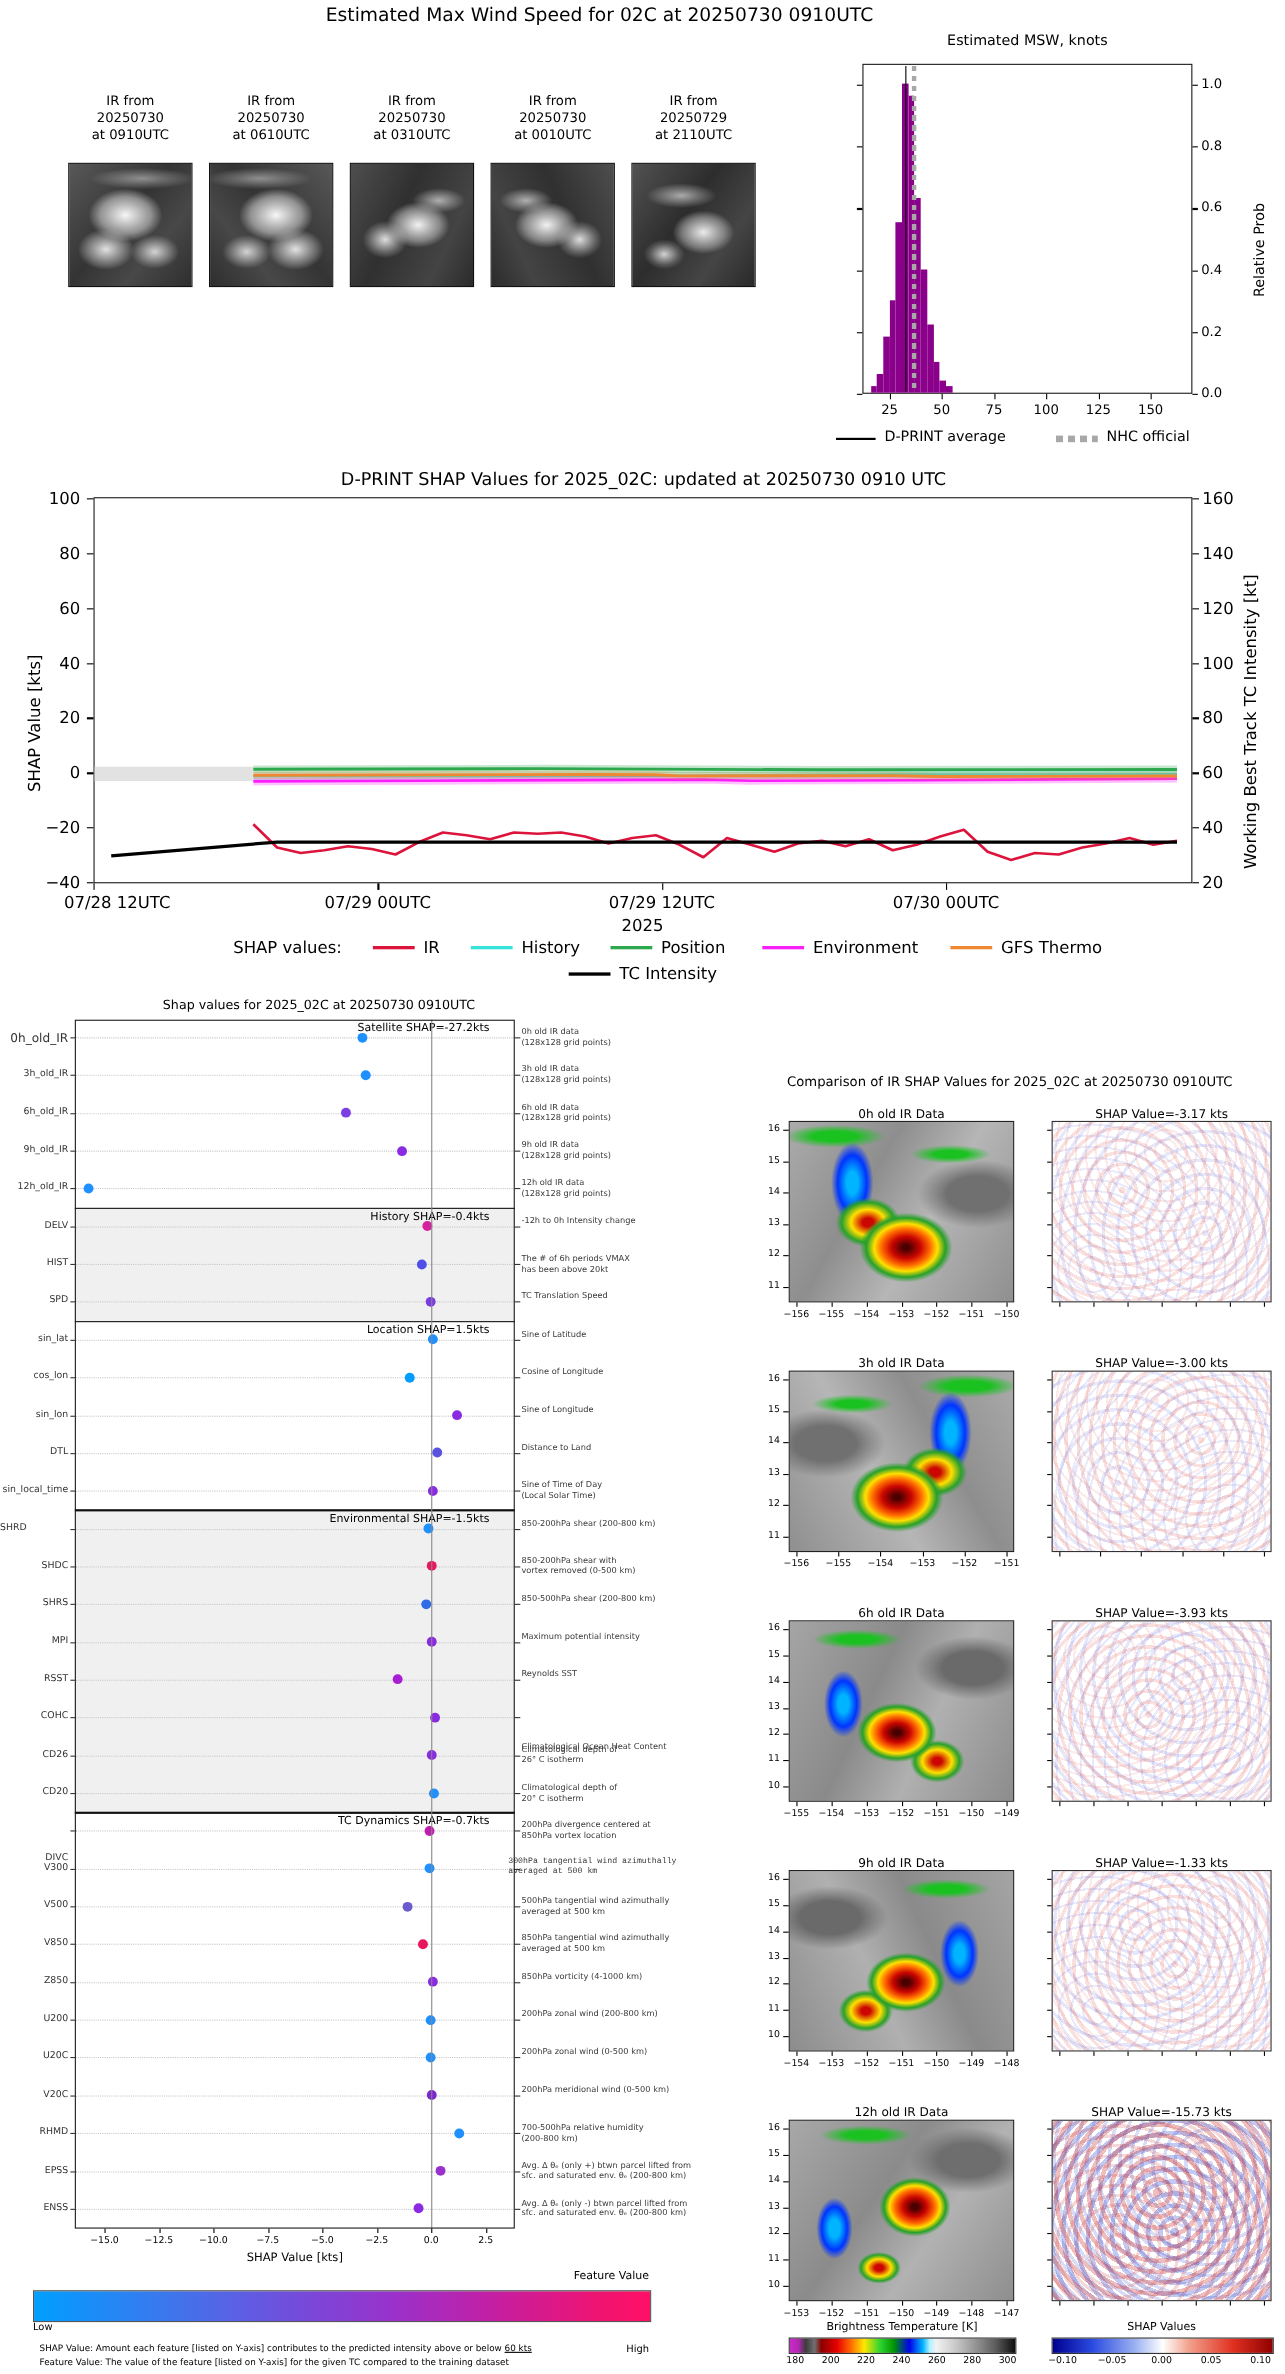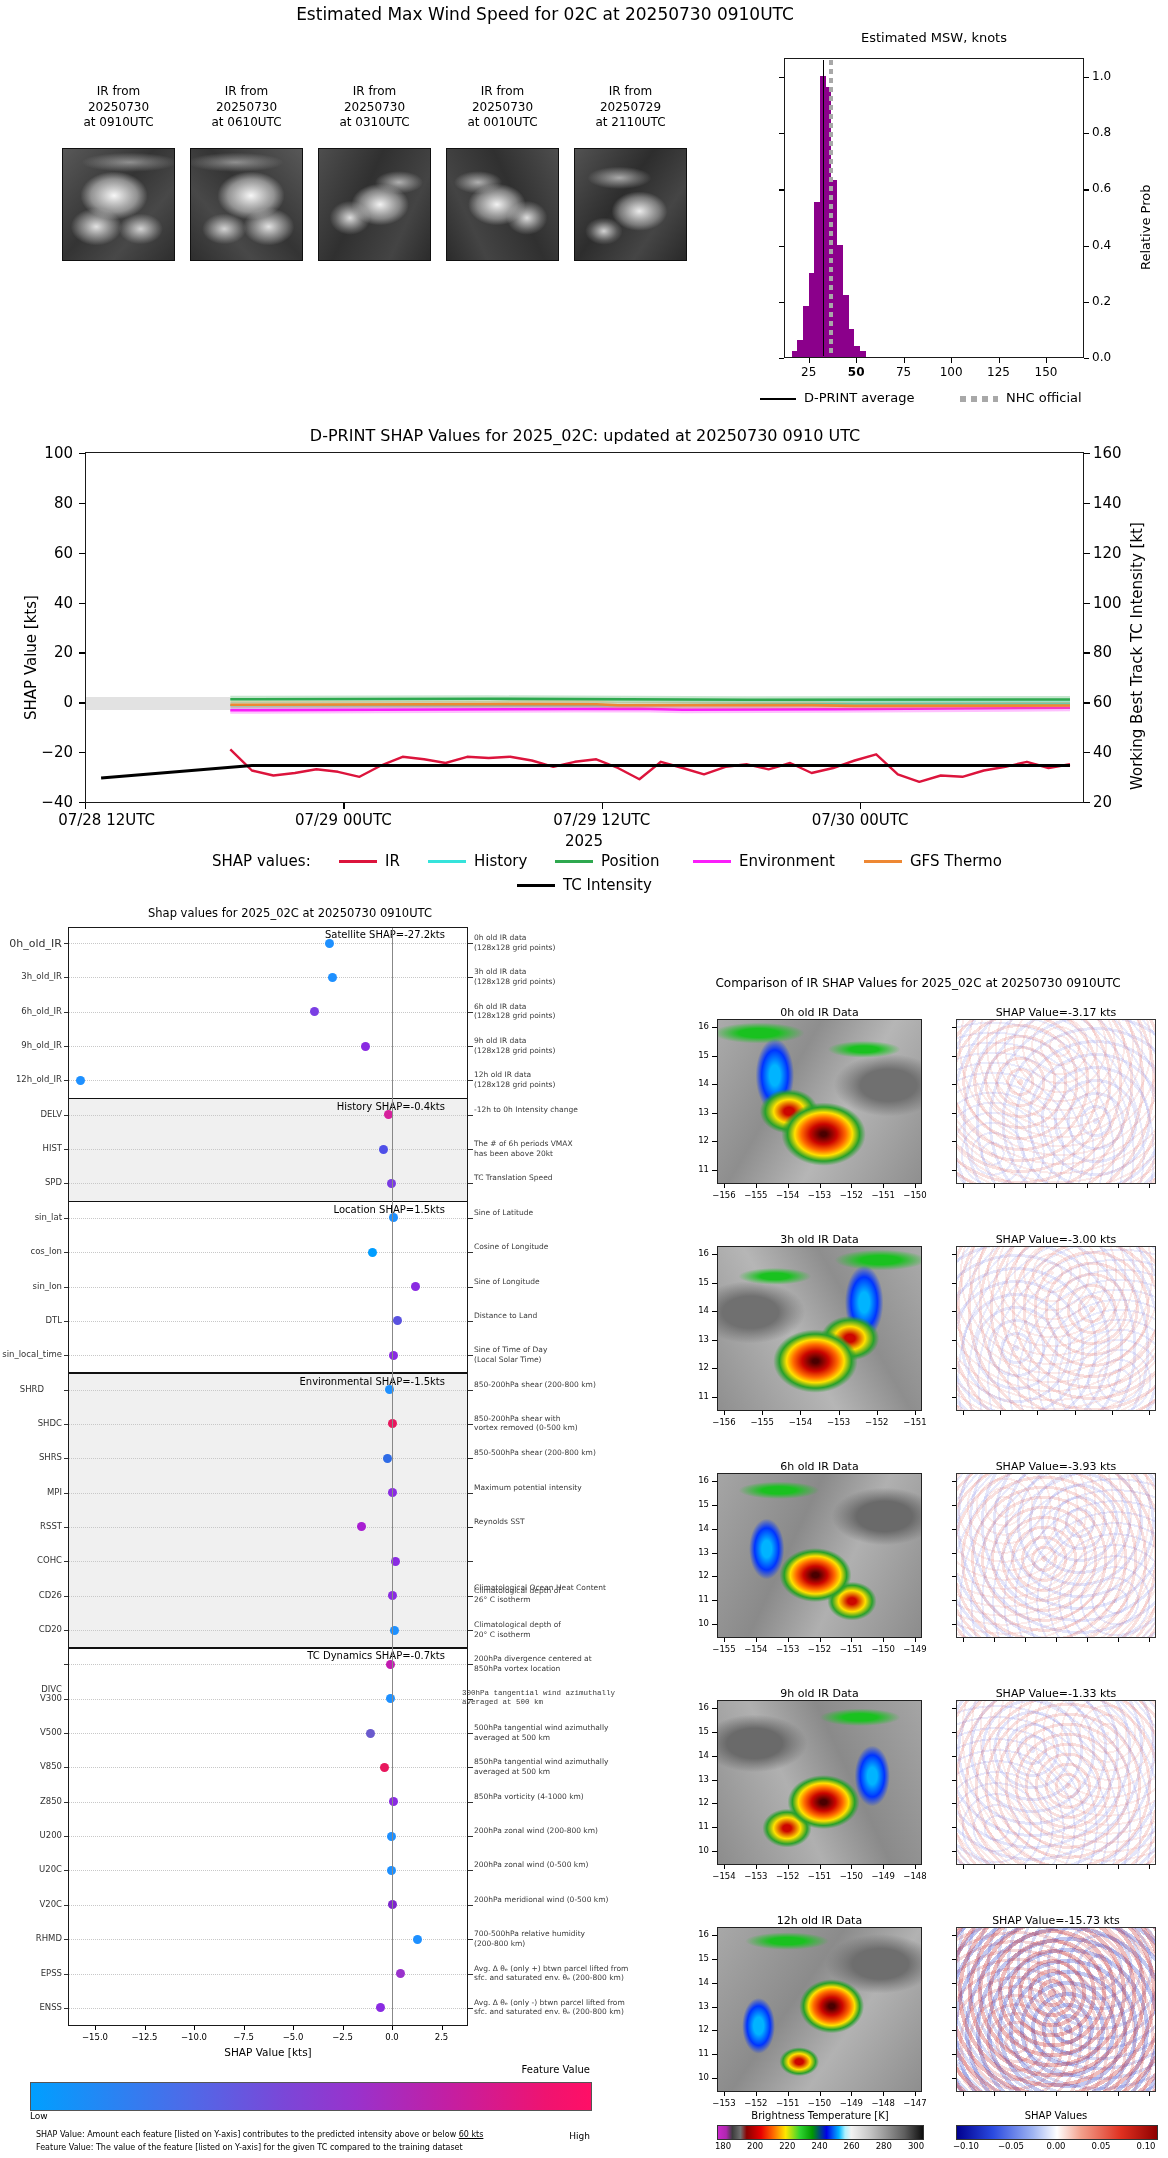--- a/index.html
+++ b/index.html
@@ -135,21 +135,21 @@
     <div style="position: absolute; left: 837.165px; top: 244.547px; width: 5.6962px; height: 112.453px; background: rgb(139, 0, 139);"></div>
     <div style="position: absolute; left: 842.861px; top: 295.151px; width: 5.6962px; height: 61.8491px; background: rgb(139, 0, 139);"></div>
     <div style="position: absolute; left: 848.557px; top: 328.887px; width: 5.6962px; height: 28.1132px; background: rgb(139, 0, 139);"></div>
     <div style="position: absolute; left: 854.253px; top: 345.755px; width: 5.6962px; height: 11.2453px; background: rgb(139, 0, 139);"></div>
     <div style="position: absolute; left: 859.949px; top: 351.377px; width: 5.6962px; height: 5.62264px; background: rgb(139, 0, 139);"></div>
     <div style="position: absolute; left: 822.544px; top: 60px; width: 1.8px; height: 296px; background: rgb(0, 0, 0);"></div>
     <div style="position: absolute; left: 828.62px; top: 60px; width: 4px; height: 296px; background: repeating-linear-gradient(rgb(168, 168, 168) 0px, rgb(168, 168, 168) 5px, rgba(0, 0, 0, 0) 5px, rgba(0, 0, 0, 0) 9px);"></div>
     <div style="position: absolute; left: 808.684px; top: 358px; width: 1.2px; height: 5px; background: rgb(0, 0, 0);"></div>
     <div style="position: absolute; left: 790.684px; top: 365px; width: 36px; text-align: center; font-size: 12px;">25</div>
     <div style="position: absolute; left: 856.152px; top: 358px; width: 1.2px; height: 5px; background: rgb(0, 0, 0);"></div>
-    <div style="position: absolute; left: 838.152px; top: 365px; width: 36px; text-align: center; font-size: 12px; font-weight: bold;">50</div>
+    <div style="position: absolute; left: 838.152px; top: 365px; width: 36px; text-align: center; font-size: 12px;">50</div>
     <div style="position: absolute; left: 903.62px; top: 358px; width: 1.2px; height: 5px; background: rgb(0, 0, 0);"></div>
     <div style="position: absolute; left: 885.62px; top: 365px; width: 36px; text-align: center; font-size: 12px;">75</div>
     <div style="position: absolute; left: 951.089px; top: 358px; width: 1.2px; height: 5px; background: rgb(0, 0, 0);"></div>
     <div style="position: absolute; left: 933.089px; top: 365px; width: 36px; text-align: center; font-size: 12px;">100</div>
     <div style="position: absolute; left: 998.557px; top: 358px; width: 1.2px; height: 5px; background: rgb(0, 0, 0);"></div>
     <div style="position: absolute; left: 980.557px; top: 365px; width: 36px; text-align: center; font-size: 12px;">125</div>
     <div style="position: absolute; left: 1046.03px; top: 358px; width: 1.2px; height: 5px; background: rgb(0, 0, 0);"></div>
     <div style="position: absolute; left: 1028.03px; top: 365px; width: 36px; text-align: center; font-size: 12px;">150</div>
     <div style="position: absolute; left: 1084px; top: 358px; width: 5px; height: 1.2px; background: rgb(0, 0, 0);"></div>
     <div style="position: absolute; left: 779px; top: 358px; width: 5px; height: 1.2px; background: rgb(0, 0, 0);"></div>
@@ -328,21 +328,21 @@
     <div style="position: absolute; left: 393.44px; top: 1316.35px; width: 9px; height: 9px; border-radius: 50%; background: rgb(90, 82, 224);"></div>
     <div style="position: absolute; left: 68px; top: 1355.2px; width: 400px; height: 0px; border-top: 1px dotted rgb(200, 200, 200);"></div>
     <div style="position: absolute; left: 0px; top: 1349.2px; width: 62px; text-align: right; font-size: 8.5px; color: rgb(51, 51, 51);">sin_local_time</div>
     <div style="position: absolute; left: 64px; top: 1355.2px; width: 4px; height: 1px; background: rgb(51, 51, 51);"></div>
     <div style="position: absolute; left: 468px; top: 1355.2px; width: 5px; height: 1px; background: rgb(51, 51, 51);"></div>
     <div style="position: absolute; left: 474px; top: 1345.2px; width: 200px; font-size: 7.5px; line-height: 9.5px; white-space: pre-line; color: rgb(58, 58, 58);">Sine of Time of Day
 (Local Solar Time)</div>
     <div style="position: absolute; left: 389.48px; top: 1350.7px; width: 9px; height: 9px; border-radius: 50%; background: rgb(138, 43, 226);"></div>
     <div style="position: absolute; left: 145px; top: 1375.55px; width: 300px; text-align: right; font-size: 10px;">Environmental SHAP=-1.5kts</div>
     <div style="position: absolute; left: 68px; top: 1389.55px; width: 400px; height: 0px; border-top: 1px dotted rgb(200, 200, 200);"></div>
-    <div style="position: absolute; left: 0px; top: 1383.55px; width: 44px; text-align: right; font-size: 8.5px; color: rgb(51, 51, 51);">SHRD</div>
+    <div style="position: absolute; left: 0px; top: 1383.55px; width: 62px; font-size: 8.5px; color: rgb(51, 51, 51);">SHRD</div>
     <div style="position: absolute; left: 64px; top: 1389.55px; width: 4px; height: 1px; background: rgb(51, 51, 51);"></div>
     <div style="position: absolute; left: 468px; top: 1389.55px; width: 5px; height: 1px; background: rgb(51, 51, 51);"></div>
     <div style="position: absolute; left: 474px; top: 1379.55px; width: 200px; font-size: 7.5px; line-height: 9.5px; white-space: pre-line; color: rgb(58, 58, 58);">850-200hPa shear (200-800 km)</div>
     <div style="position: absolute; left: 384.53px; top: 1385.05px; width: 9px; height: 9px; border-radius: 50%; background: rgb(30, 144, 255);"></div>
     <div style="position: absolute; left: 68px; top: 1423.9px; width: 400px; height: 0px; border-top: 1px dotted rgb(200, 200, 200);"></div>
     <div style="position: absolute; left: 0px; top: 1417.9px; width: 62px; text-align: right; font-size: 8.5px; color: rgb(51, 51, 51);">SHDC</div>
     <div style="position: absolute; left: 64px; top: 1423.9px; width: 4px; height: 1px; background: rgb(51, 51, 51);"></div>
     <div style="position: absolute; left: 468px; top: 1423.9px; width: 5px; height: 1px; background: rgb(51, 51, 51);"></div>
     <div style="position: absolute; left: 474px; top: 1413.9px; width: 200px; font-size: 7.5px; line-height: 9.5px; white-space: pre-line; color: rgb(58, 58, 58);">850-200hPa shear with
 vortex removed (0-500 km)</div>

